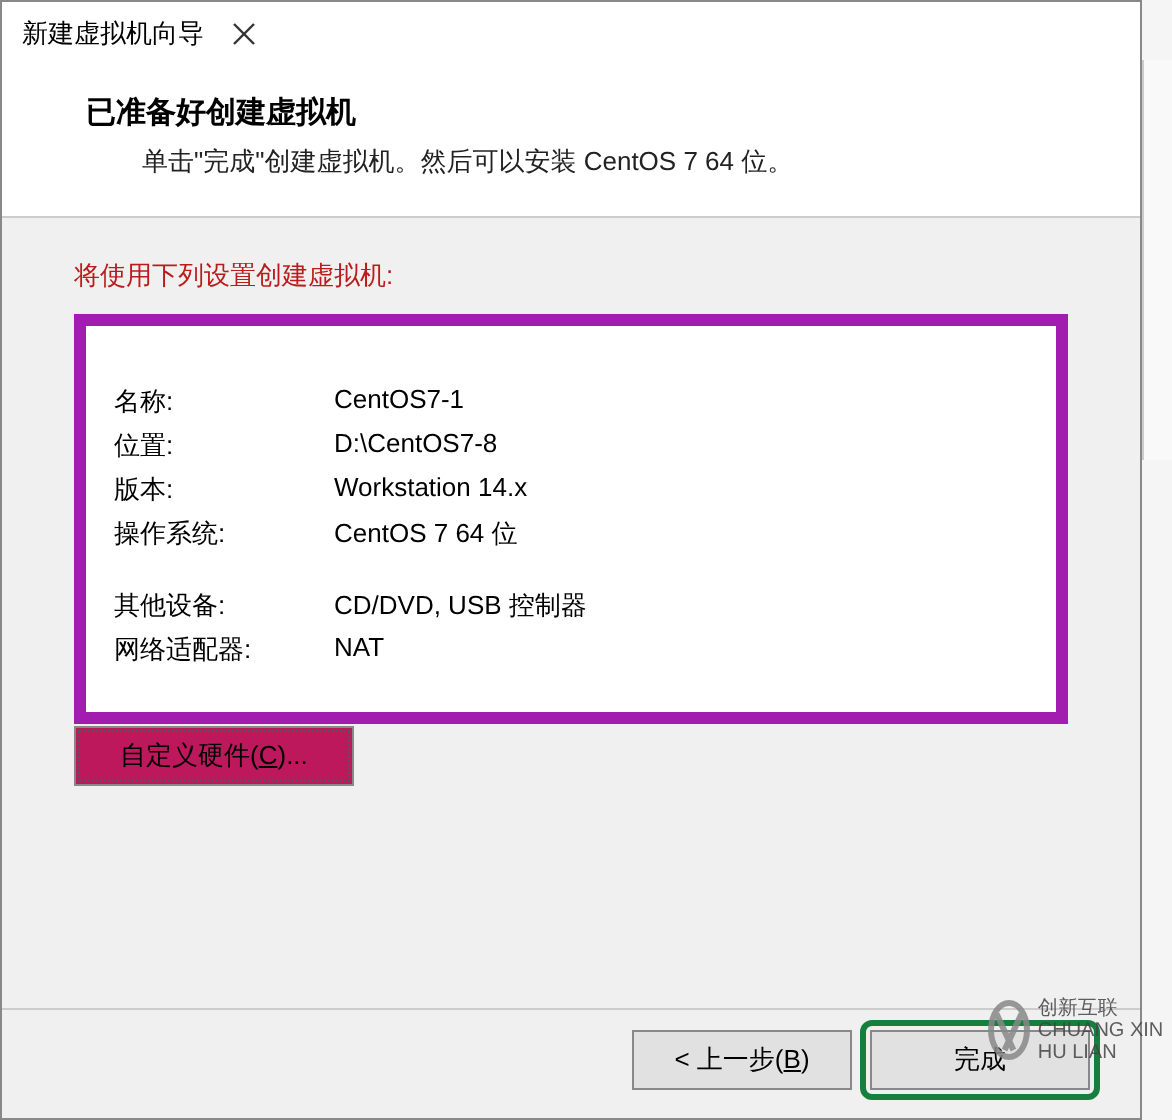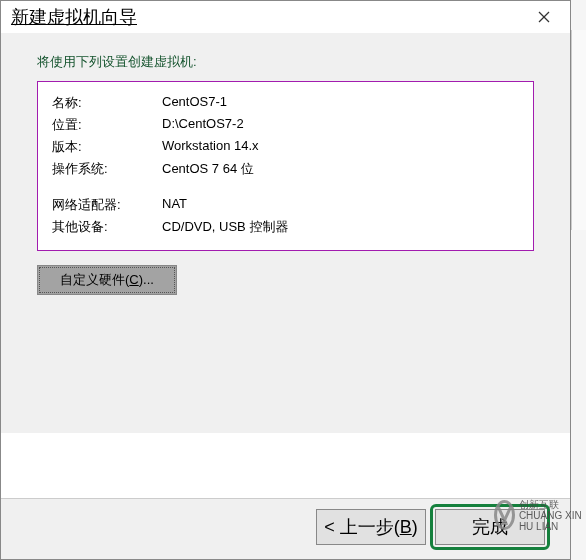--- a/index.html
+++ b/index.html
@@ -16,24 +16,22 @@
     width: 571px;
     height: 560px;
     background: #fff;
     border: 1px solid #888;
     position: relative;
   }
   .titlebar {
     height: 32px;
     display: flex;
     align-items: center;
-    justify-content: space-between;
     padding: 0 6px 0 10px;
-    font-size: 18px;
-    text-decoration: underline;
+    font-size: 13px;
   }
   .titlebar .title { color: #000; }
   .close-btn {
     width: 40px;
     height: 28px;
     display: flex;
     align-items: center;
     justify-content: center;
     font-size: 14px;
     cursor: pointer;
@@ -54,63 +52,63 @@
     color: #222;
   }
   .body-sec {
     padding: 20px 36px 10px 36px;
     background: #f0f0f0;
     height: 400px;
   }
   .body-sec .intro {
     font-size: 13px;
     margin-bottom: 10px;
-    color: #14532d;
+    color: #b91c1c;
   }
   .summary {
     background: #fff;
-    border: 1px solid #a21caf;
-    padding: 10px 14px;
-    height: 170px;
+    border: 6px solid #a21caf;
+    padding: 27px 14px;
+    height: 205px;
     font-size: 13px;
   }
   .summary table { border-collapse: collapse; }
   .summary td {
     padding: 2px 0;
     vertical-align: top;
   }
   .summary td.label { width: 110px; }
   .summary td.value { }
   .summary .spacer { height: 14px; }
   .hw-btn {
-    margin-top: 14px;
+    margin-top: 1px;
     padding: 5px 22px;
     font-size: 13px;
-    background: #a3a3a3;
+    background: #be185d;
     border: 1px solid #888;
     cursor: pointer;
     outline: 1px dotted #555;
     outline-offset: -3px;
   }
   .footer {
     position: absolute;
     bottom: 0;
     left: 0;
     right: 0;
     padding: 10px 20px 14px 0;
     background: #f0f0f0;
     border-top: 1px solid #ccc;
     display: flex;
     justify-content: flex-end;
     gap: 4px;
   }
   .footer button {
     padding: 5px 0;
     width: 110px;
-    font-size: 18px;
+    font-size: 13px;
     background: #e1e1e1;
     border: 1px solid #888;
     cursor: pointer;
   }
   .footer .finish-wrap {
     border: 3px solid #15803d;
     border-radius: 6px;
     padding: 2px;
     margin: -5px 0;
     display: inline-block;
@@ -161,53 +159,57 @@
   <div class="titlebar">
     <span class="title">新建虚拟机向导</span>
     <div class="close-btn">
       <svg width="12" height="12" viewBox="0 0 12 12">
         <line x1="1" y1="1" x2="11" y2="11" stroke="#333" stroke-width="1.2"></line>
         <line x1="11" y1="1" x2="1" y2="11" stroke="#333" stroke-width="1.2"></line>
       </svg>
     </div>
   </div>
 
+  <div class="header-sec">
+    <h1>已准备好创建虚拟机</h1>
+    <p>单击"完成"创建虚拟机。然后可以安装 CentOS 7 64 位。</p>
+  </div>
 
   <div class="body-sec">
     <div class="intro">将使用下列设置创建虚拟机:</div>
 
     <div class="summary">
       <table>
         <tbody>
           <tr>
             <td class="label">名称:</td>
             <td class="value">CentOS7-1</td>
           </tr>
           <tr>
             <td class="label">位置:</td>
-            <td class="value">D:\CentOS7-2</td>
+            <td class="value">D:\CentOS7-8</td>
           </tr>
           <tr>
             <td class="label">版本:</td>
             <td class="value">Workstation 14.x</td>
           </tr>
           <tr>
             <td class="label">操作系统:</td>
             <td class="value">CentOS 7 64 位</td>
           </tr>
           <tr class="spacer">
               <td colspan="2"></td>
             </tr>
           <tr>
+            <td class="label">其他设备:</td>
+            <td class="value">CD/DVD, USB 控制器</td>
+          </tr>
+          <tr>
             <td class="label">网络适配器:</td>
             <td class="value">NAT</td>
-          </tr>
-          <tr>
-            <td class="label">其他设备:</td>
-            <td class="value">CD/DVD, USB 控制器</td>
           </tr>
         </tbody>
       </table>
     </div>
 
     <button class="hw-btn">
       <span>自定义硬件(</span><u>C</u><span>)...</span>
     </button>
   </div>
 

